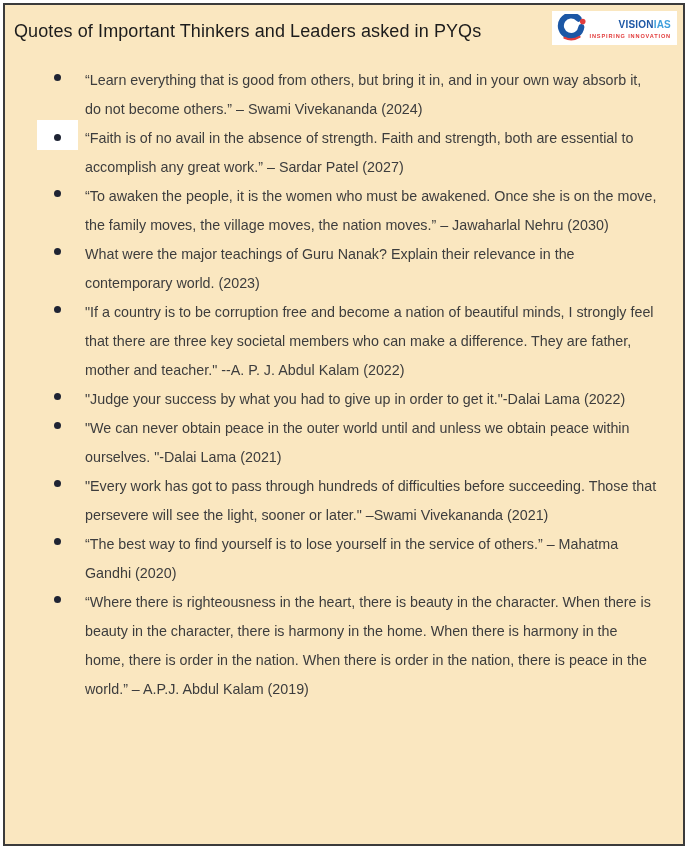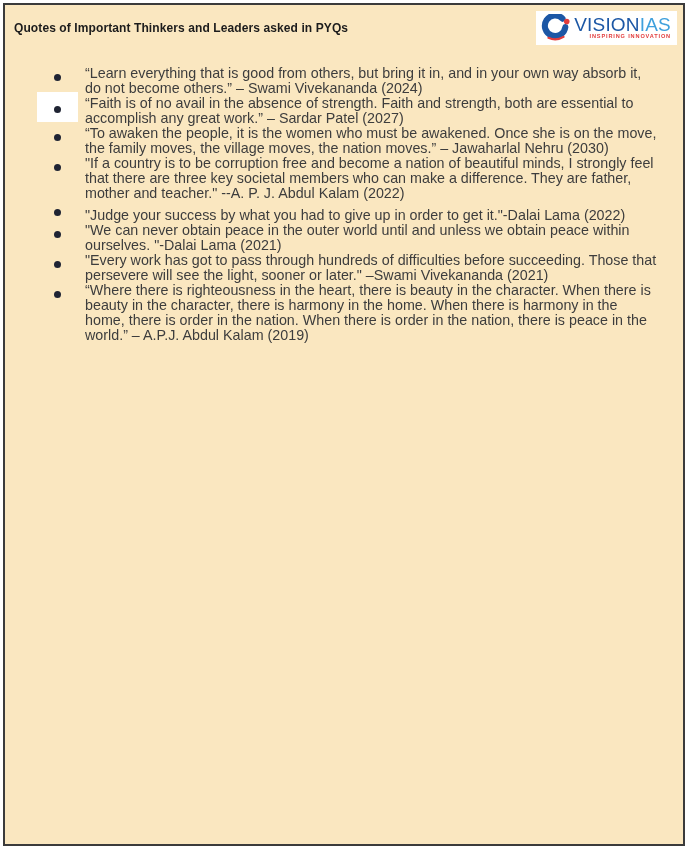--- a/index.html
+++ b/index.html
@@ -29,54 +29,54 @@
     overflow: hidden;
   }
   .header {
     display: flex;
     justify-content: space-between;
     align-items: flex-start;
     padding: 6px 6px 0 9px;
   }
   .page-title {
     margin: 10px 0 0 0;
-    font-size: 12px;
-    font-weight: bold;
+    font-size: 18px;
+    font-weight: normal;
     color: var(--title-color);
     letter-spacing: 0.1px;
   }
   .logo {
     background: #FFFFFF;
     padding: 3px 6px 3px 5px;
     display: flex;
     align-items: center;
     gap: 3px;
     min-width: 124px;
   }
   .logo-text { display: flex; flex-direction: column; align-items: flex-end; }
-  .brand { font-size: 19px; font-weight: normal; line-height: 16px; letter-spacing: 0.2px; }
+  .brand { font-size: 10px; font-weight: bold; line-height: 16px; letter-spacing: 0.2px; }
   .brand-vision { color: var(--logo-blue); }
   .brand-ias { color: var(--logo-light-blue); }
   .tagline {
     font-size: 5.6px;
     color: var(--logo-red);
     letter-spacing: 0.85px;
     line-height: 7px;
     font-weight: bold;
   }
   ul.quotes {
     list-style: none;
     margin: 21px 0 0 0;
     padding: 0 24px 0 32px;
   }
   li.quote-item {
     display: flex;
-    align-items: flex-end;
+    align-items: center;
     font-size: 14.3px;
-    line-height: 15px;
+    line-height: 29px;
     color: var(--text-color);
   }
   .bullet-box {
     flex: none;
     width: 48px;
     height: 22.4px;
     display: flex;
     align-items: center;
     padding-left: 17px;
     align-self: flex-start;
@@ -132,20 +132,26 @@
 
 
 
     <li class="quote-item">
       <span class="bullet-box">
           <span class="dot"></span>
         </span>
       <span class="quote-text">“To awaken the people, it is the women who must be awakened. Once she is on the move, the family moves, the village moves, the nation moves.” – Jawaharlal Nehru (2030)</span>
     </li>
 
+    <li class="quote-item">
+      <span class="bullet-box">
+          <span class="dot"></span>
+        </span>
+      <span class="quote-text">What were the major teachings of Guru Nanak? Explain their relevance in the contemporary world. (2023)</span>
+    </li>
 
     <li class="quote-item">
       <span class="bullet-box">
           <span class="dot"></span>
         </span>
       <span class="quote-text">"If a country is to be corruption free and become a nation of beautiful minds, I strongly feel that there are three key societal members who can make a difference. They are father, mother and teacher." --A. P. J. Abdul Kalam (2022)</span>
     </li>
 
     <li class="quote-item">
       <span class="bullet-box">
@@ -162,20 +168,26 @@
     </li>
 
     <li class="quote-item">
       <span class="bullet-box">
           <span class="dot"></span>
         </span>
       <span class="quote-text">"Every work has got to pass through hundreds of difficulties before succeeding. Those that persevere will see the light, sooner or later." –Swami Vivekananda (2021)</span>
     </li>
 
 
+    <li class="quote-item">
+      <span class="bullet-box">
+          <span class="dot"></span>
+        </span>
+      <span class="quote-text">“The best way to find yourself is to lose yourself in the service of others.” – Mahatma Gandhi (2020)</span>
+    </li>
 
 
     <li class="quote-item">
       <span class="bullet-box">
           <span class="dot"></span>
         </span>
       <span class="quote-text">“Where there is righteousness in the heart, there is beauty in the character. When there is beauty in the character, there is harmony in the home. When there is harmony in the home, there is order in the nation. When there is order in the nation, there is peace in the world.” – A.P.J. Abdul Kalam (2019)</span>
     </li>
   </ul>
 

